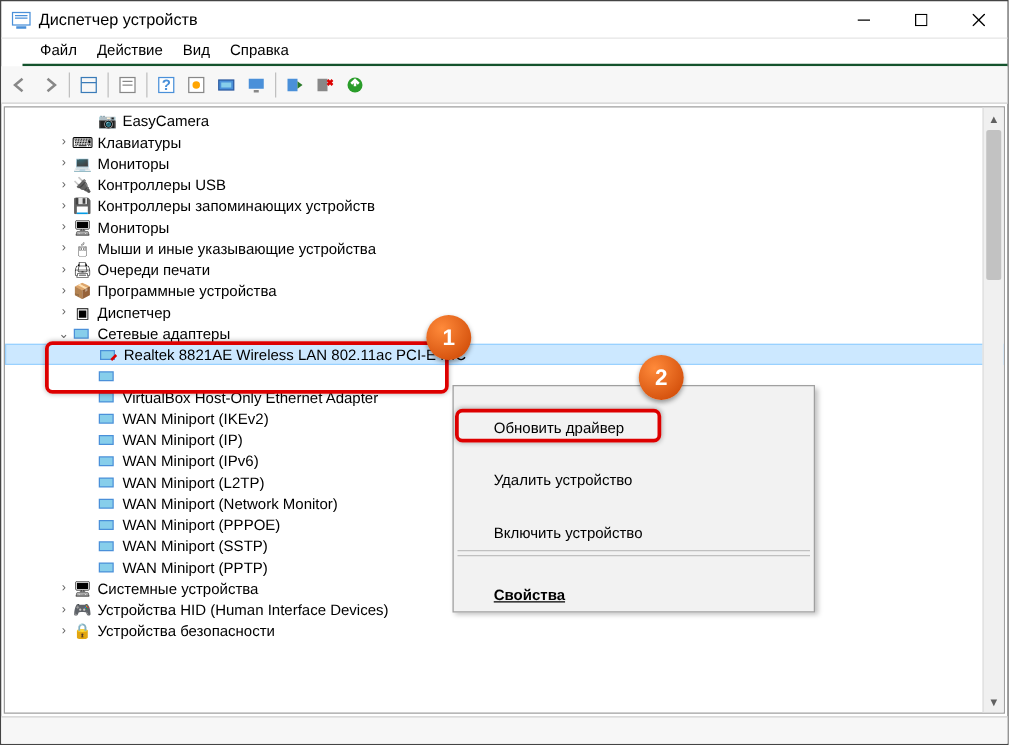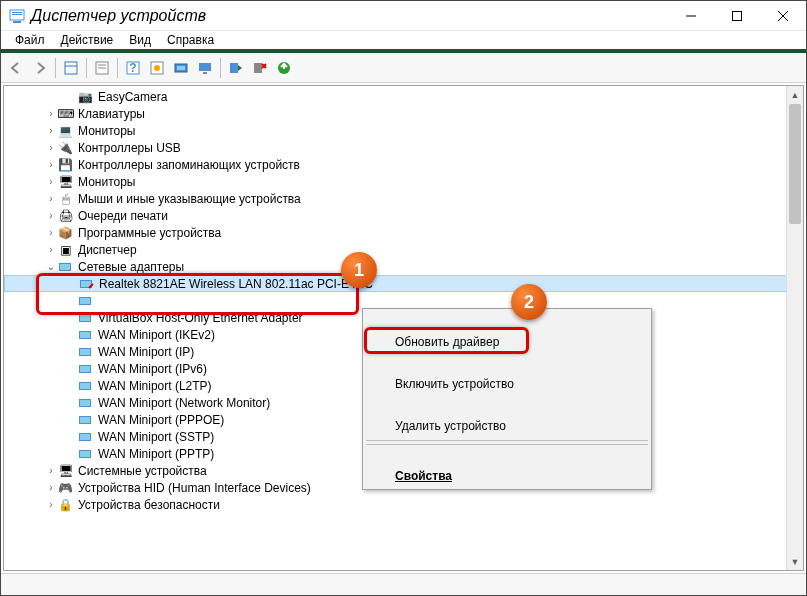--- a/index.html
+++ b/index.html
@@ -1,24 +1,24 @@
 <!DOCTYPE html>
 <html><head>
 <meta charset="utf-8">
 <style>
 * { box-sizing: border-box; margin: 0; padding: 0; font-family: "Segoe UI", Tahoma, sans-serif; font-size: 12px; }
 html, body { width: 807px; height: 596px; background: #fff; }
 .window { width: 807px; height: 596px; border: 1px solid #444; display: flex; flex-direction: column; background: #fff; position: relative; }
 .titlebar { height: 30px; display: flex; align-items: center; padding-left: 8px; border-bottom: 1px solid #e5e5e5; }
 .titlebar .icon { width: 16px; height: 16px; margin-right: 6px; display: inline-flex; }
-.titlebar .title { flex: 1; font-size: 16px; font-style: italic; }
+.titlebar .title { flex: 1; font-size: 13px; }
 .winbtns { display: flex; height: 100%; }
 .winbtn { width: 46px; display: flex; align-items: center; justify-content: center; }
 
-.menubar { height: 22px; display: flex; align-items: flex-start; padding: 0 6px; gap: 0; border-bottom: 4px solid #14532d; }
+.menubar { height: 22px; display: flex; align-items: flex-start; padding: 0 6px; gap: 0; border-bottom: 2px solid #14532d; margin-left: 17px; }
 .menubar .m { padding: 2px 8px; font-size: 12px; }
 
 .toolbar { height: 30px; display: flex; align-items: center; padding: 0 4px; gap: 2px; border-bottom: 1px solid #d0d0d0; background: #f7f7f7; }
 .tb { width: 22px; height: 22px; display: flex; align-items: center; justify-content: center; border: 1px solid transparent; }
 .tb.sep { width: 1px; height: 20px; background: #c0c0c0; border: none; margin: 0 2px; }
 
 .content { flex: 1; border: 1px solid #a0a0a0; margin: 2px; overflow: auto; background: #fff; position: relative; padding: 2px 0; }
 .row { display: flex; align-items: center; height: 17px; white-space: nowrap; }
 .exp { width: 14px; height: 14px; display: inline-flex; align-items: center; justify-content: center; color: #666; font-size: 10px; }
 .ico { width: 16px; height: 16px; margin-right: 4px; display: inline-flex; align-items: center; justify-content: center; }
@@ -373,22 +373,22 @@
     </div>
 
     <div class="scrollbar">
       <div class="sbtn">▲</div>
       <div class="sthumb"></div>
       <div class="sbtn" style="position:absolute;bottom:0;left:0;right:0">▼</div>
     </div>
 
     <div class="ctxmenu" style="left:358px; top:222px; width:290px;">
       <div class="ctxitem">Обновить драйвер</div>
+      <div class="ctxitem">Удалить устройство</div>
       <div class="ctxitem">Включить устройство</div>
-      <div class="ctxitem">Удалить устройство</div>
       <div class="ctxsep"></div>
       <div class="ctxsep"></div>
       <div class="ctxitem"><b><u>Свойства</u></b></div>
     </div>
 
     <div class="hl-box" style="left:32px; top:187px; width:323px; height:42px;"></div>
     <div class="badge" style="left:337px; top:166px;">1</div>
     <div class="hl-box" style="left:360px; top:241px; width:165px; height:27px;"></div>
     <div class="badge" style="left:507px; top:198px;">2</div>
   </div>

